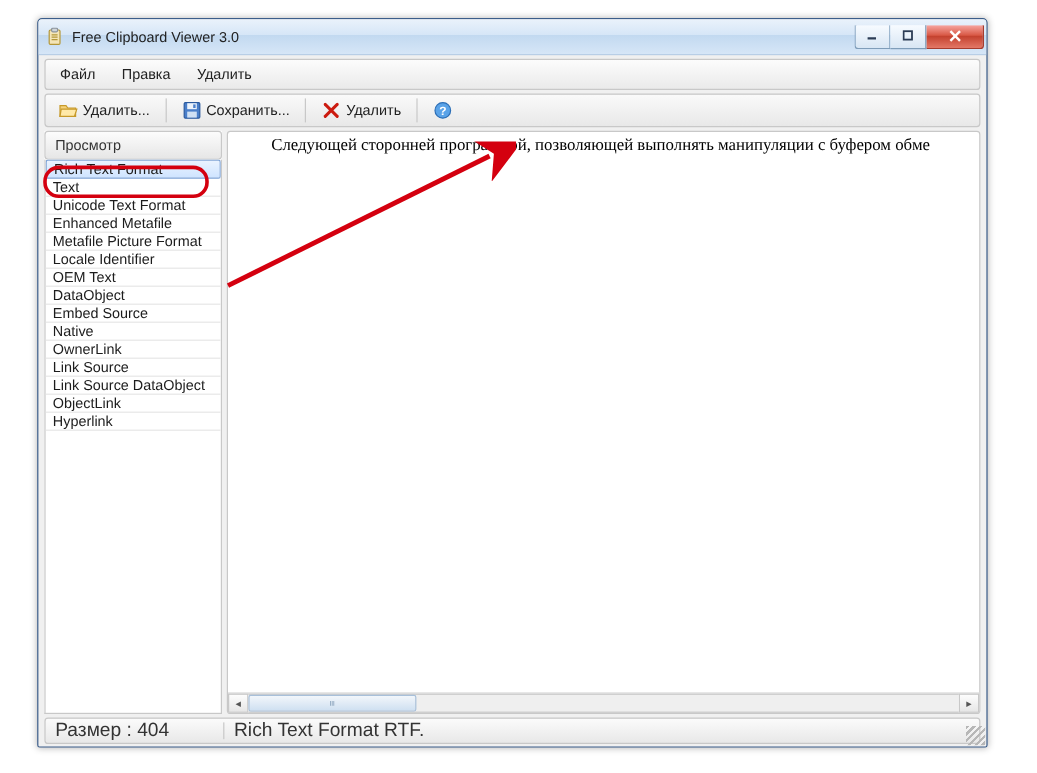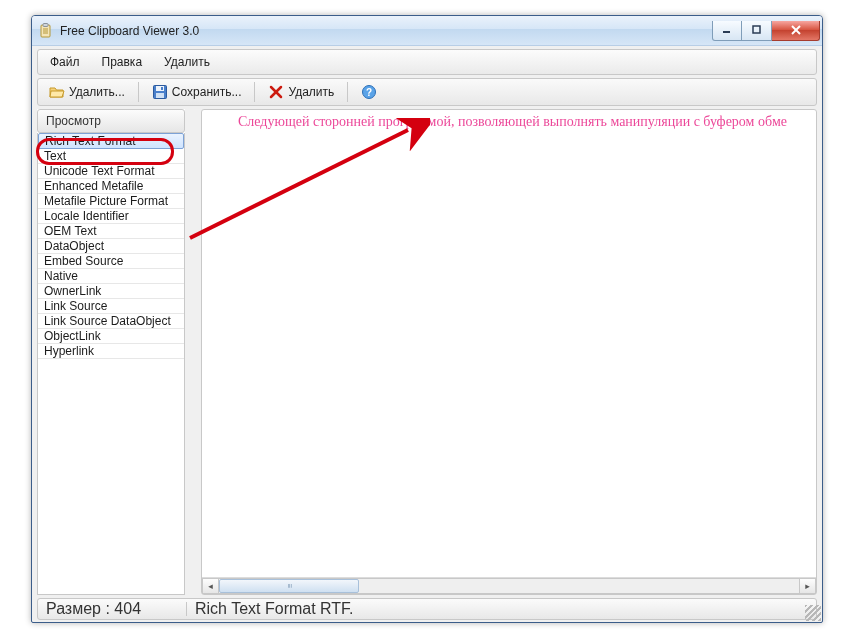--- a/index.html
+++ b/index.html
@@ -90,21 +90,21 @@
     border: 1px solid transparent;
     border-radius: 3px;
   }
   .tool-sep {
     width: 1px; height: 20px; background: #c8c8c8; margin: 0 4px;
   }
   .ico { width: 16px; height: 16px; display: inline-flex; align-items: center; justify-content: center; }
 
   
   .content {
-    flex: 1; display: flex; margin: 3px 5px 3px 5px; gap: 16px; min-height: 0;
+    flex: 1; display: flex; margin: 3px 5px 3px 5px; gap: 4px; min-height: 0;
   }
   .sidebar {
     width: 148px;
     display: flex; flex-direction: column;
     background: #fff;
   }
   .sidebar-header {
     background: linear-gradient(#fcfcfc,#e6e6e6);
     border: 1px solid #c8c8c8;
     border-radius: 3px;
@@ -156,21 +156,21 @@
     min-width: 0;
     border-radius: 3px;
   }
   .preview {
     flex: 1;
     padding: 4px 10px 0 36px;
     overflow: hidden;
     white-space: nowrap;
     font-family: "Times New Roman", serif;
     font-size: 14px;
-    color: #ec4899;
+    color: #000000;
   }
   .hscroll {
     height: 17px;
     background: #f0f0f0;
     border-top: 1px solid #dcdcdc;
     display: flex;
     align-items: stretch;
   }
   .hs-btn { width: 17px; background: linear-gradient(#fdfdfd,#e6e6e6); border: 1px solid #c8c8c8; display: flex; align-items:center; justify-content:center; font-size: 9px; color:#555;}
   .hs-track { flex: 1; background: #efefef; border-top:1px solid #c8c8c8; border-bottom:1px solid #c8c8c8; position: relative; }

